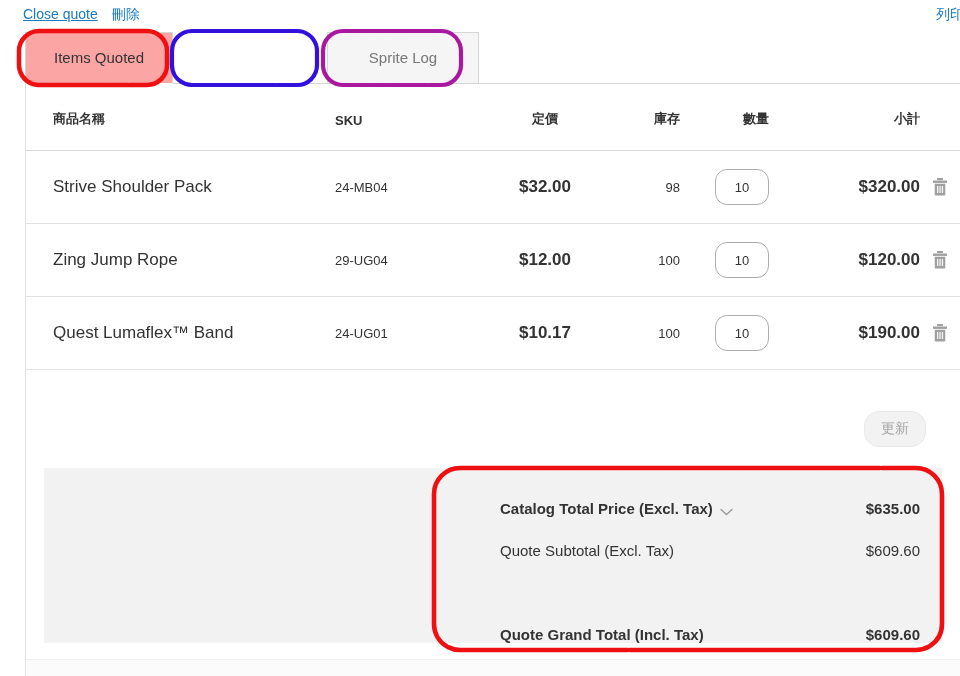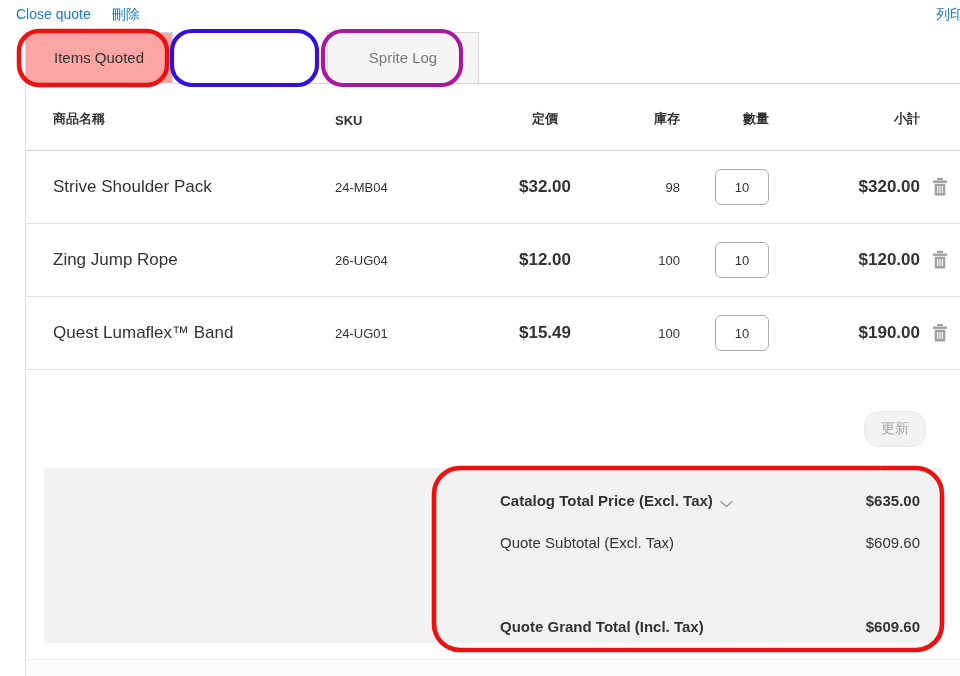--- a/index.html
+++ b/index.html
@@ -26,21 +26,21 @@
     width: 960px;
   }
   .toplink {
     position: absolute;
     top: 6px;
     font-size: 14px;
     color: #1979c3;
     white-space: nowrap;
     cursor: pointer;
   }
-  .toplink.close-quote { left: 16px; }
+  .toplink.close-quote { left: 23px; text-decoration: underline; }
   .toplink.delete-quote { left: 112px; }
   .toplink.print-quote {
     left: 936px;
     overflow: hidden;
     width: 24px;
   }
 
   
   .container-rule {
     position: absolute;
@@ -137,21 +137,21 @@
 
   .qty-input {
     width: 54px;
     height: 36px;
     border: 1px solid #adadad;
     background: #ffffff;
     font-size: 13px;
     font-family: "Liberation Sans", sans-serif;
     color: #333333;
     text-align: center;
-    border-radius: 6px;
+    border-radius: 12px;
     padding: 0;
   }
 
   .trash-icon {
     display: inline-block;
     width: 16px; height: 18px;
     cursor: pointer;
     vertical-align: middle;
   }
 
@@ -177,21 +177,21 @@
     position: absolute;
     left: 44px;
     top: 468px;
     width: 898px;
     height: 175px;
     background: #f2f2f2;
   }
   .totals-inner {
     position: absolute;
     left: 412px;
-    top: 4px;
+    top: 12px;
     width: 486px;
     height: 175px;
   }
   .total-row {
     position: absolute;
     left: 44px;
     width: 420px;
     height: 22px;
   }
   .total-row .tlabel {
@@ -288,21 +288,21 @@
                 <path d="M2.7 5.8 h10.6 v10.6 a1 1 0 0 1 -1 1 h-8.6 a1 1 0 0 1 -1 -1 z" fill="#a0a0a0"></path>
                 <rect x="5" y="8" width="1.3" height="7" fill="#f4f4f4"></rect>
                 <rect x="7.4" y="8" width="1.3" height="7" fill="#f4f4f4"></rect>
                 <rect x="9.8" y="8" width="1.3" height="7" fill="#f4f4f4"></rect>
               </svg>
             </span>
           </td>
         </tr>
         <tr>
           <td class="col-name">Zing Jump Rope</td>
-          <td class="col-sku">26-UG04</td>
+          <td class="col-sku">29-UG04</td>
           <td class="col-price">$12.00</td>
           <td class="col-stock">100</td>
           <td class="col-qty">
             <input class="qty-input" type="text" value="10" style="">
           </td>
           <td class="col-sub">$120.00</td>
           <td class="col-del">
             <span class="trash-icon">
               <svg width="16" height="18" viewBox="0 0 16 18">
                 <rect x="5" y="0" width="6" height="2" fill="#a0a0a0"></rect>
@@ -311,21 +311,21 @@
                 <rect x="5" y="8" width="1.3" height="7" fill="#f4f4f4"></rect>
                 <rect x="7.4" y="8" width="1.3" height="7" fill="#f4f4f4"></rect>
                 <rect x="9.8" y="8" width="1.3" height="7" fill="#f4f4f4"></rect>
               </svg>
             </span>
           </td>
         </tr>
         <tr>
           <td class="col-name">Quest Lumaflex™ Band</td>
           <td class="col-sku">24-UG01</td>
-          <td class="col-price">$15.49</td>
+          <td class="col-price">$10.17</td>
           <td class="col-stock">100</td>
           <td class="col-qty">
             <input class="qty-input" type="text" value="10" style="">
           </td>
           <td class="col-sub">$190.00</td>
           <td class="col-del">
             <span class="trash-icon">
               <svg width="16" height="18" viewBox="0 0 16 18">
                 <rect x="5" y="0" width="6" height="2" fill="#a0a0a0"></rect>
                 <rect x="1" y="2.5" width="14" height="2.4" fill="#a0a0a0"></rect>

